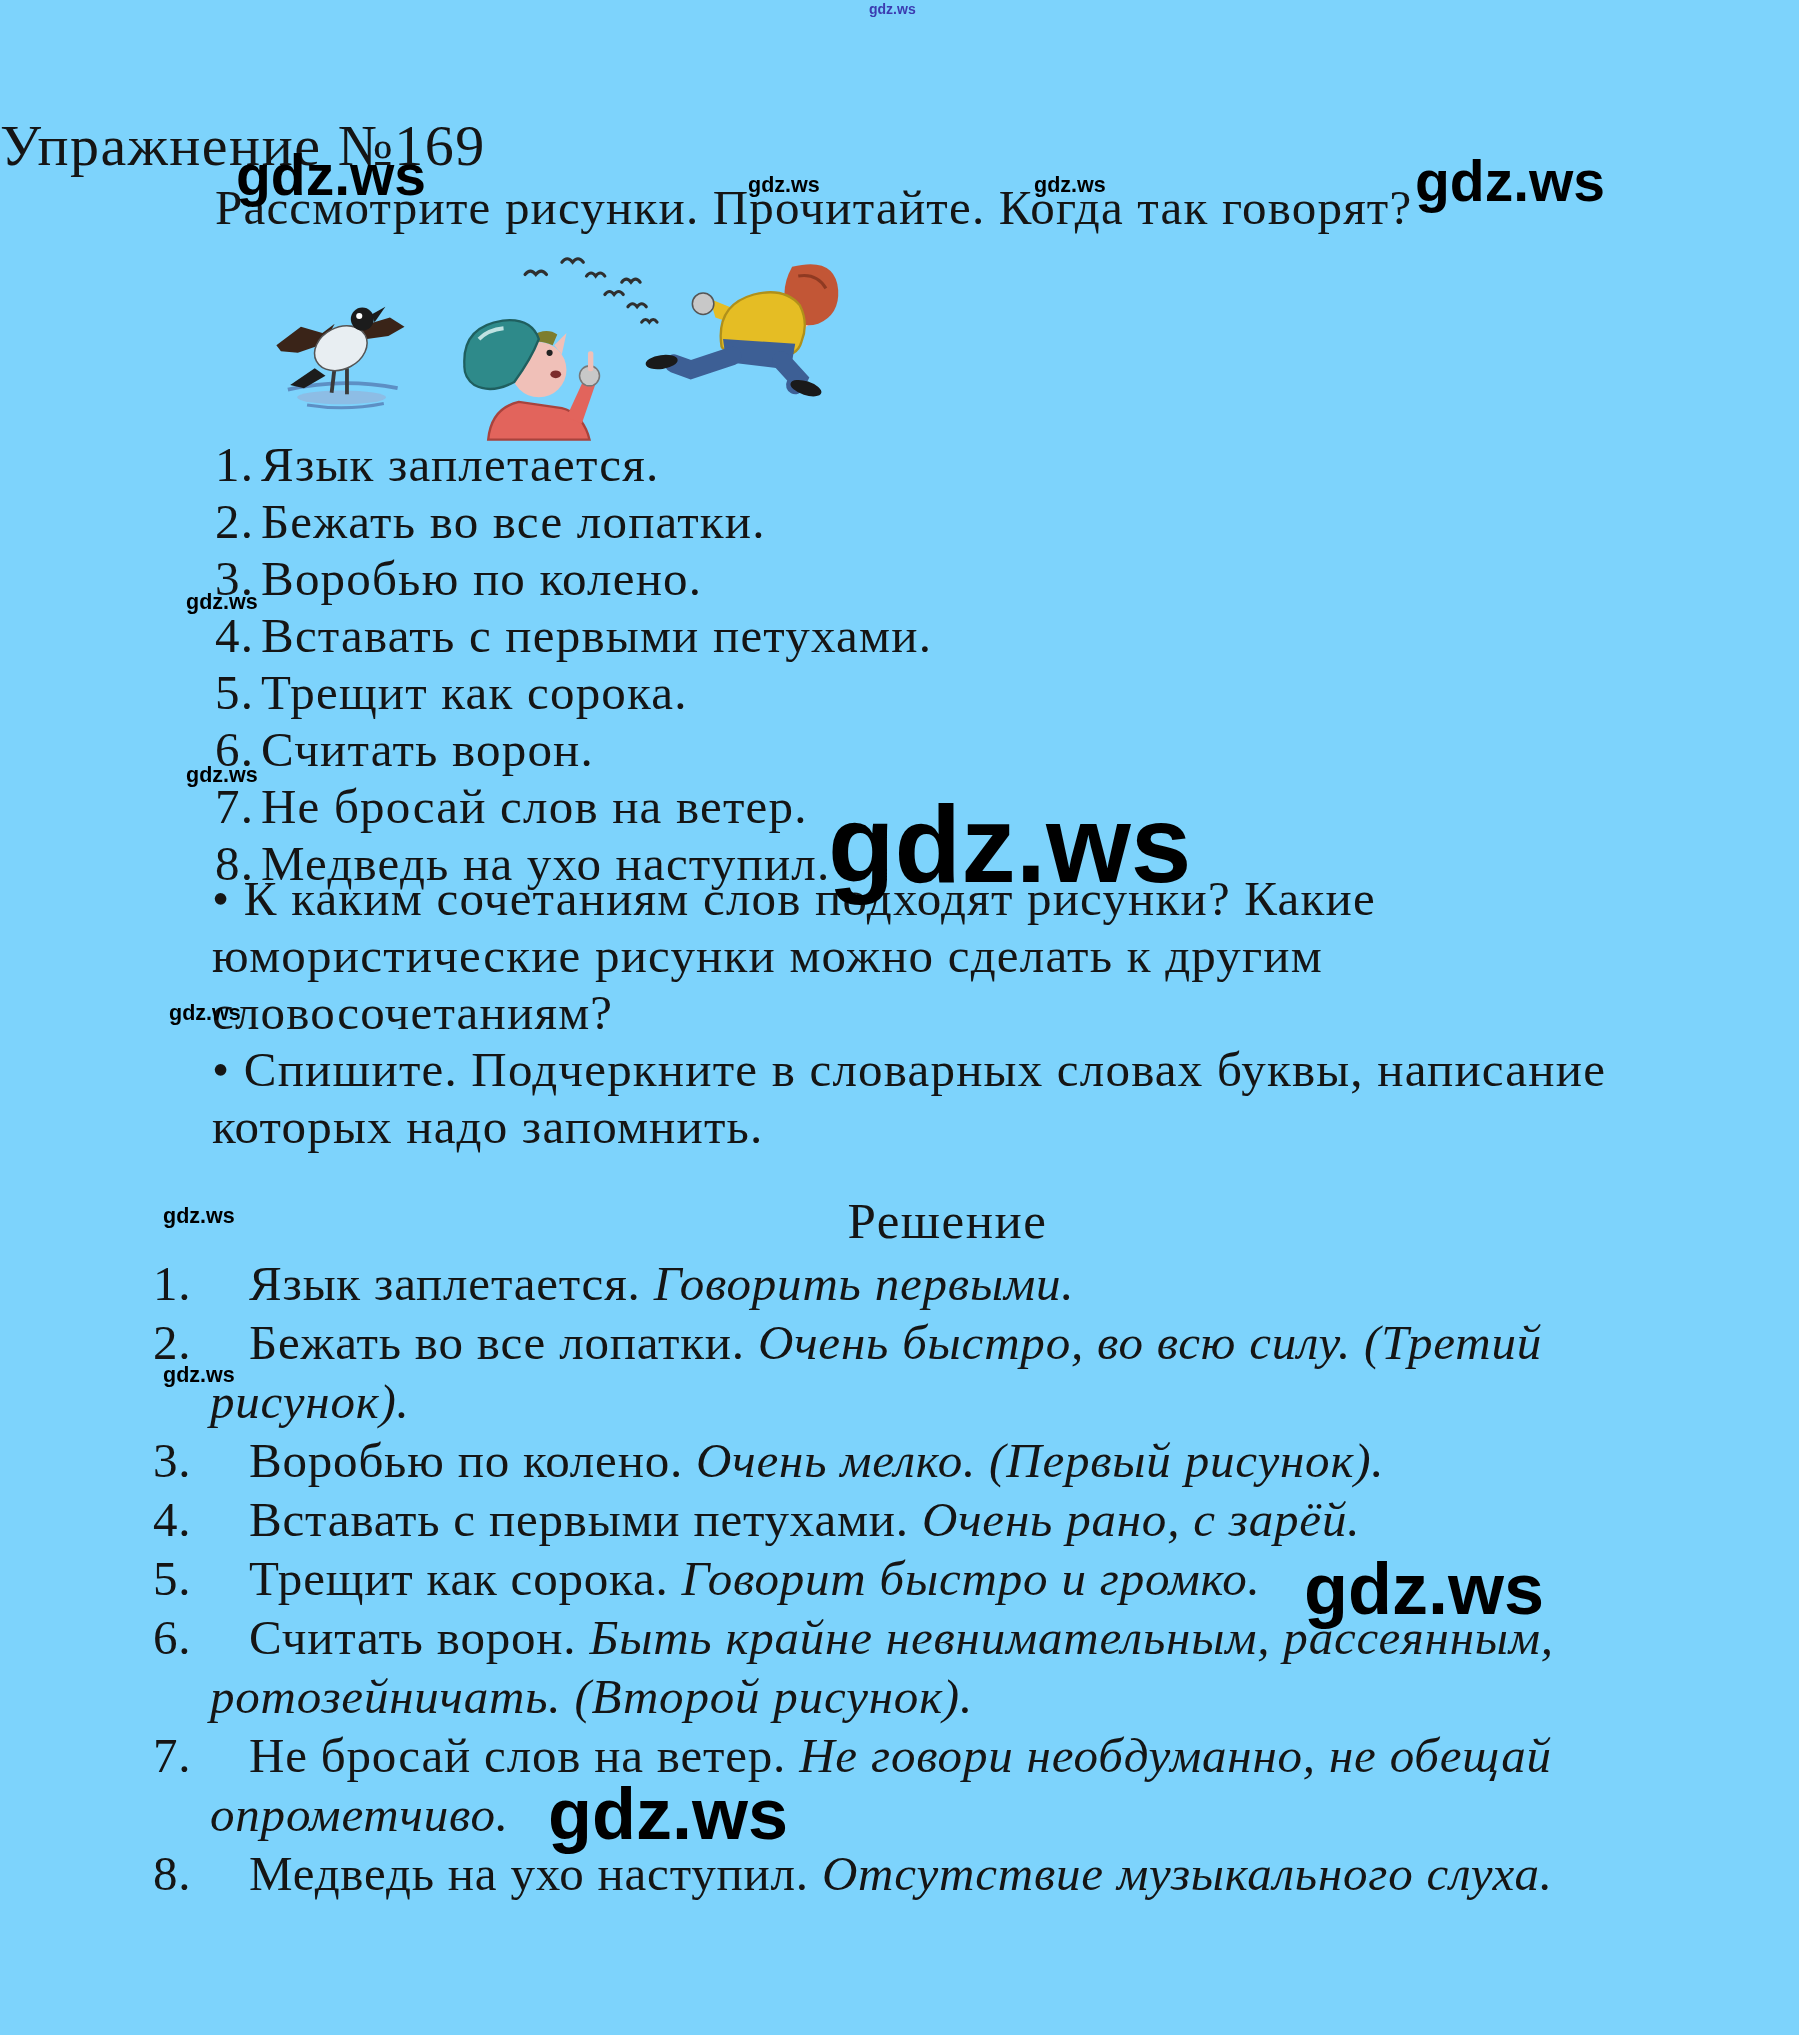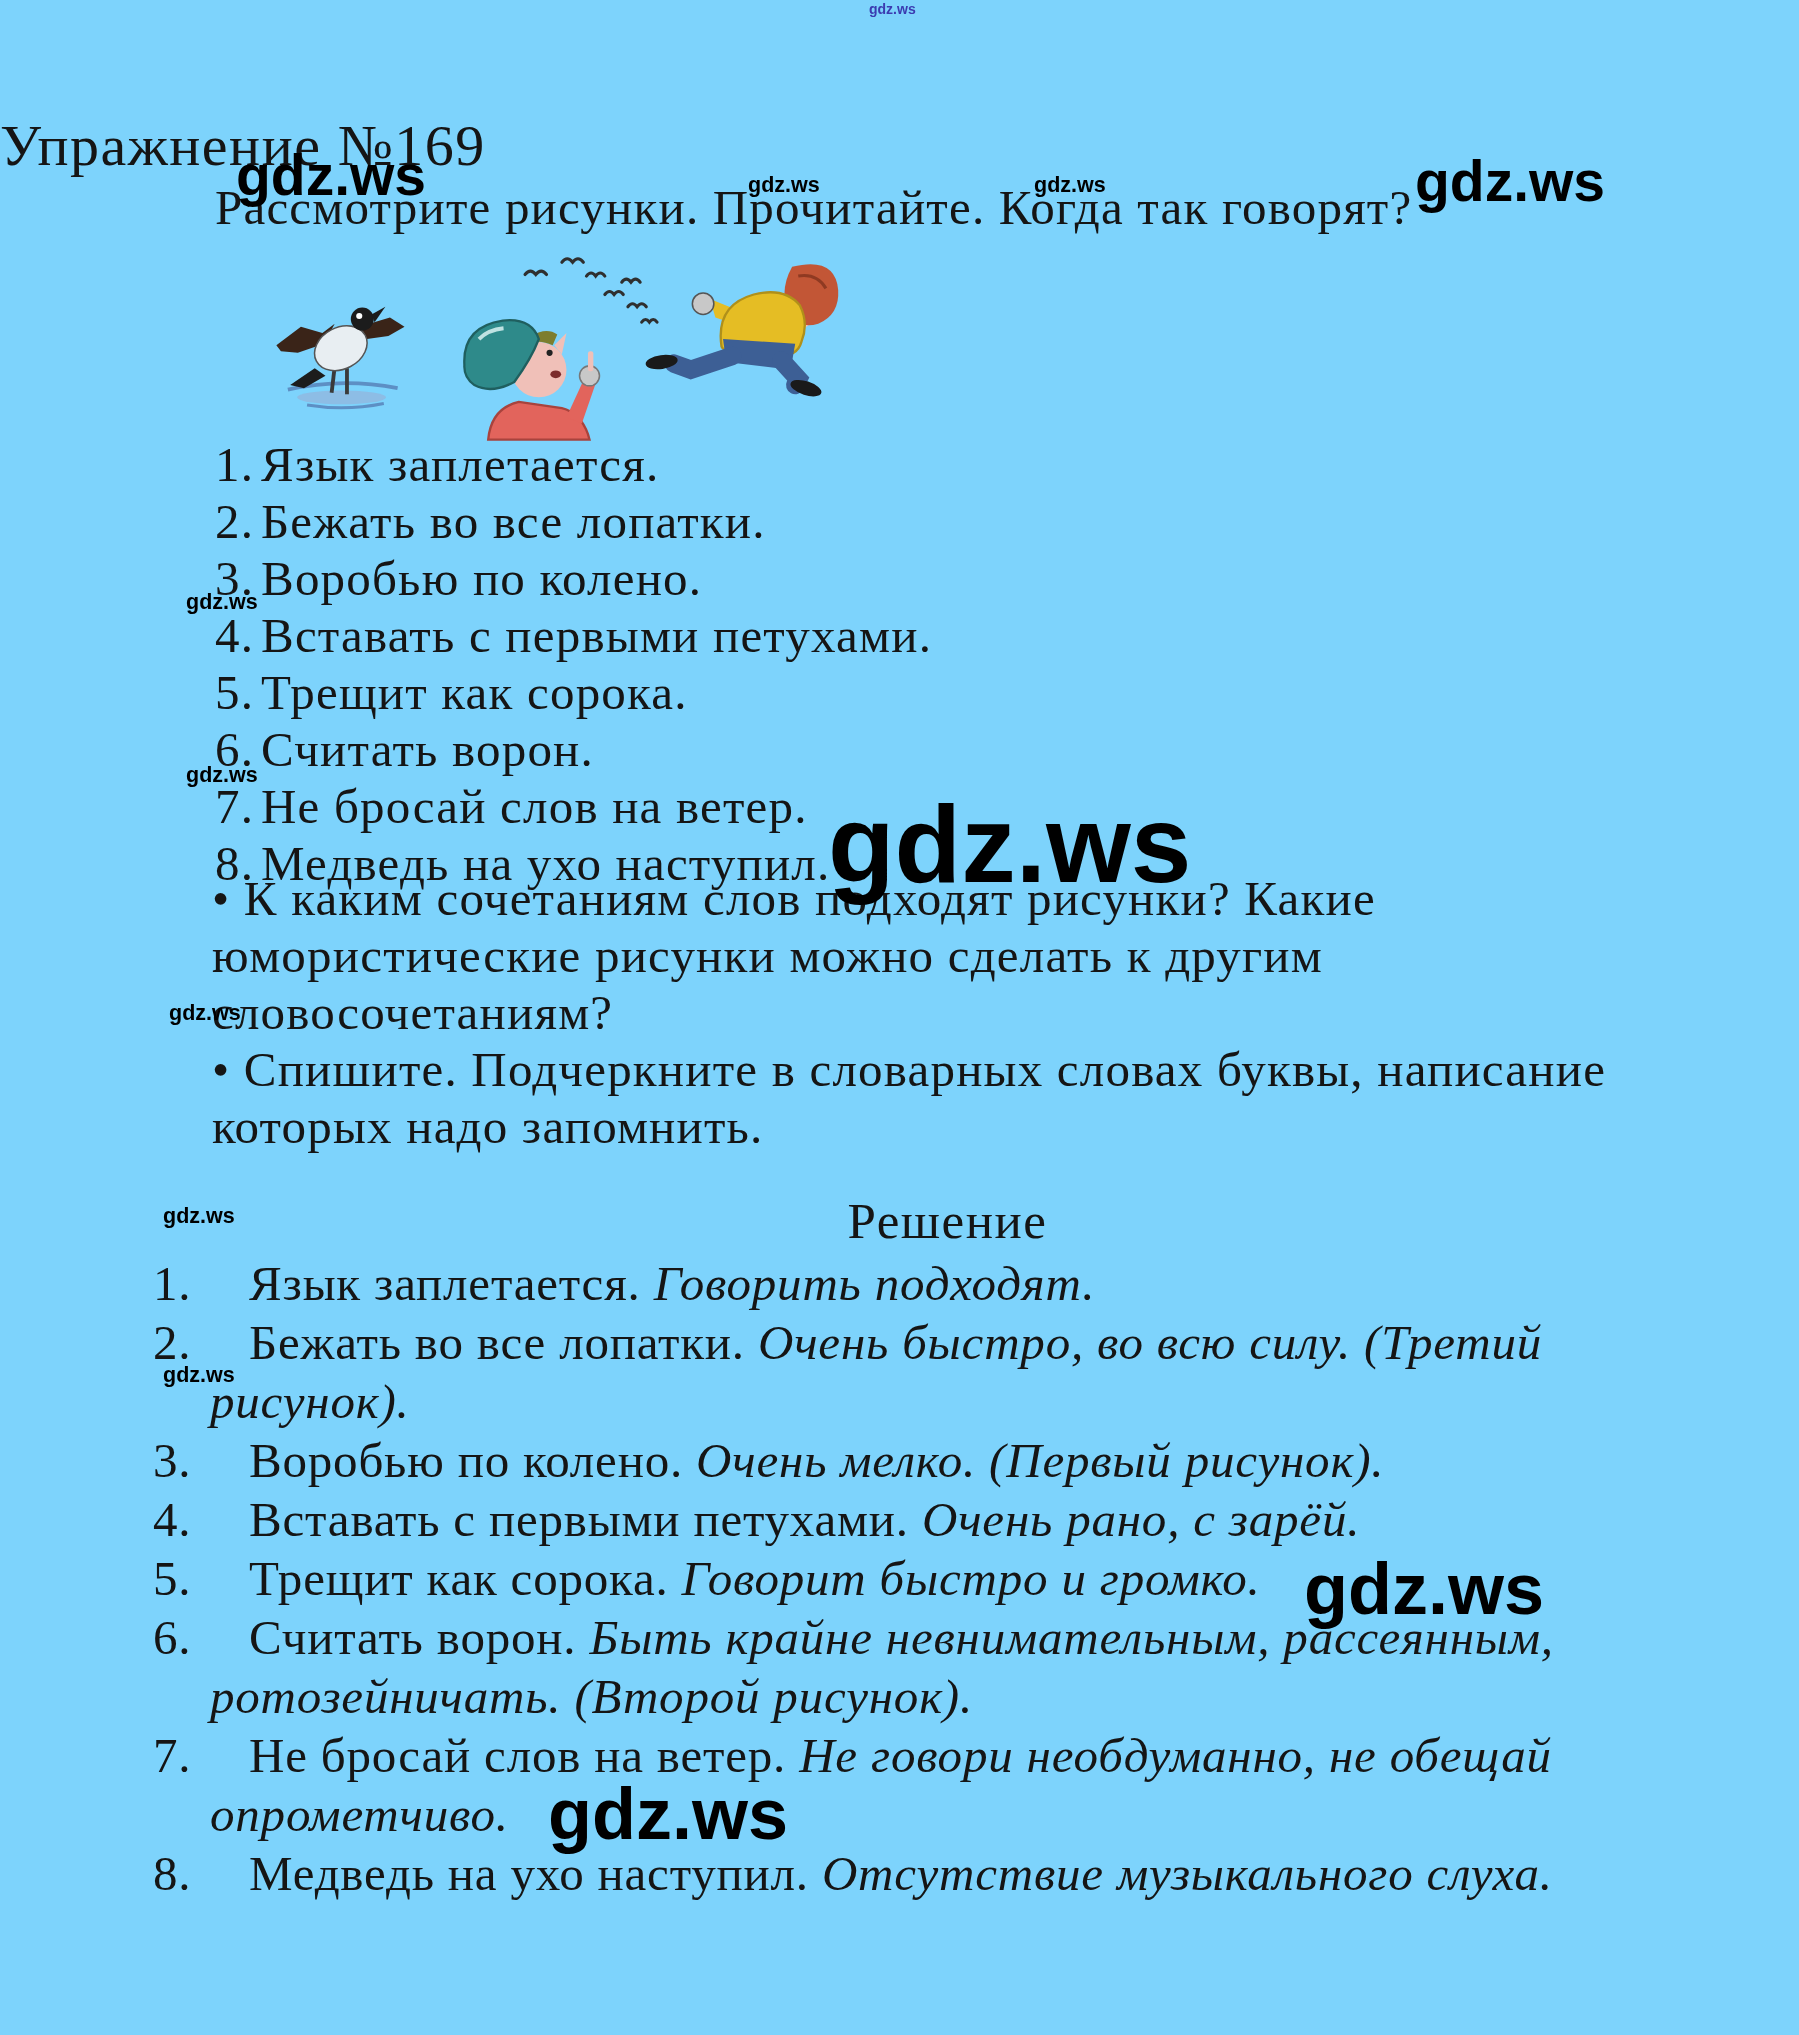--- a/index.html
+++ b/index.html
@@ -160,21 +160,21 @@
     <div class="b-line">юмористические рисунки можно сделать к другим</div>
     <div class="b-line">словосочетаниям?</div>
     <div class="b-line">• Спишите. Подчеркните в словарных словах буквы, написание</div>
     <div class="b-line">которых надо запомнить.</div>
   </div>
 
   <div class="sol-title">Решение</div>
 
   <div class="sol-list">
     <div>
-      <div class="sol-line"><span class="sol-num">1.</span><span>Язык заплетается.</span> <span class="it">Говорить подходят.</span></div>
+      <div class="sol-line"><span class="sol-num">1.</span><span>Язык заплетается.</span> <span class="it">Говорить первыми.</span></div>
     </div>
     <div>
       <div class="sol-line"><span class="sol-num">2.</span><span>Бежать во все лопатки.</span> <span class="it">Очень быстро, во всю силу. (Третий</span></div>
       <div class="sol-line cont"><span class="it">рисунок).</span></div>
     </div>
     <div>
       <div class="sol-line"><span class="sol-num">3.</span><span>Воробью по колено.</span> <span class="it">Очень мелко. (Первый рисунок).</span></div>
     </div>
     <div>
       <div class="sol-line"><span class="sol-num">4.</span><span>Вставать с первыми петухами.</span> <span class="it">Очень рано, с зарёй.</span></div>

